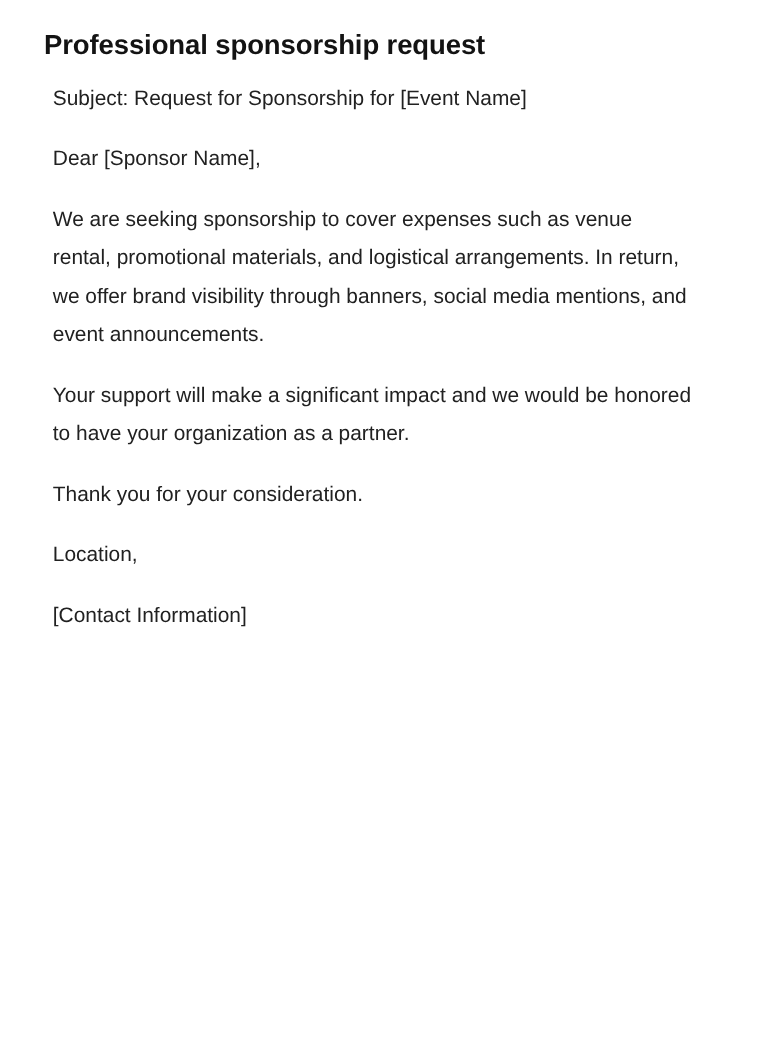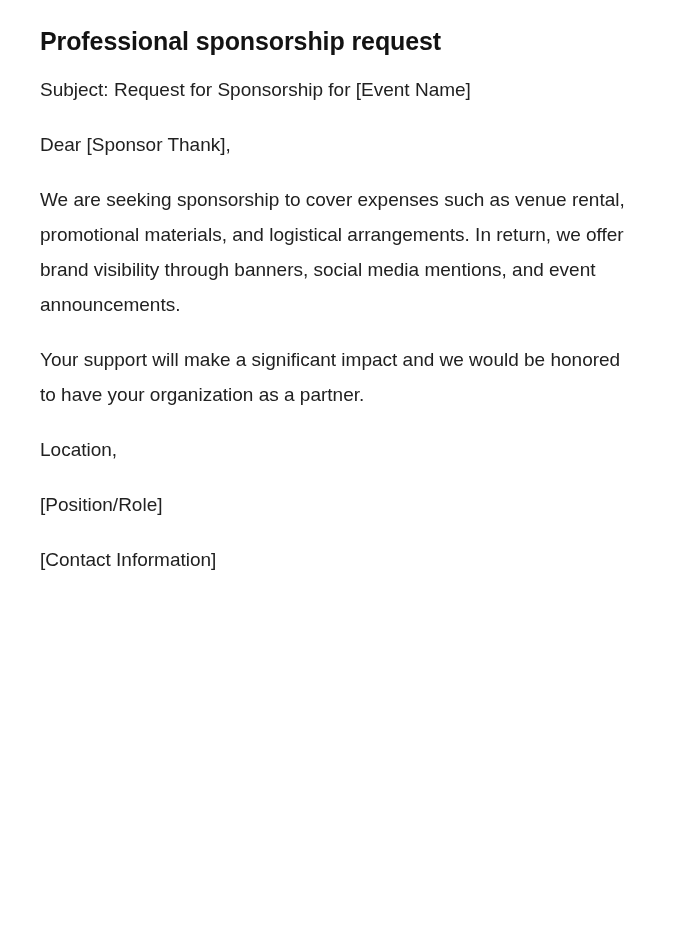--- a/index.html
+++ b/index.html
@@ -24,40 +24,41 @@
   .doc-title {
     margin: 0 0 14px 0;
     font-size: 25px;
     line-height: 34px;
     font-weight: bold;
     letter-spacing: -0.1px;
     color: #131313;
   }
   .doc-body {
     max-width: 600px;
+    margin-left: 8px;
   }
   .para {
     margin: 0 0 20px 0;
     font-size: 19px;
     line-height: 35px;
     font-weight: normal;
     color: #212121;
     word-wrap: break-word;
   }
   .para:last-child {
     margin-bottom: 0;
   }
 </style>
 </head>
 <body>
 
 <div class="page">
   <h1 class="doc-title">Professional sponsorship request</h1>
   <div class="doc-body">
     <p class="para">Subject: Request for Sponsorship for [Event Name]</p>
-    <p class="para">Dear [Sponsor Thank],</p>
+    <p class="para">Dear [Sponsor Name],</p>
     <p class="para">We are seeking sponsorship to cover expenses such as venue rental, promotional materials, and logistical arrangements. In return, we offer brand visibility through banners, social media mentions, and event announcements.</p>
     <p class="para">Your support will make a significant impact and we would be honored to have your organization as a partner.</p>
+    <p class="para">Thank you for your consideration.</p>
     <p class="para">Location,</p>
-    <p class="para">[Position/Role]</p>
     <p class="para">[Contact Information]</p>
   </div>
 </div>
 
 </body></html>

